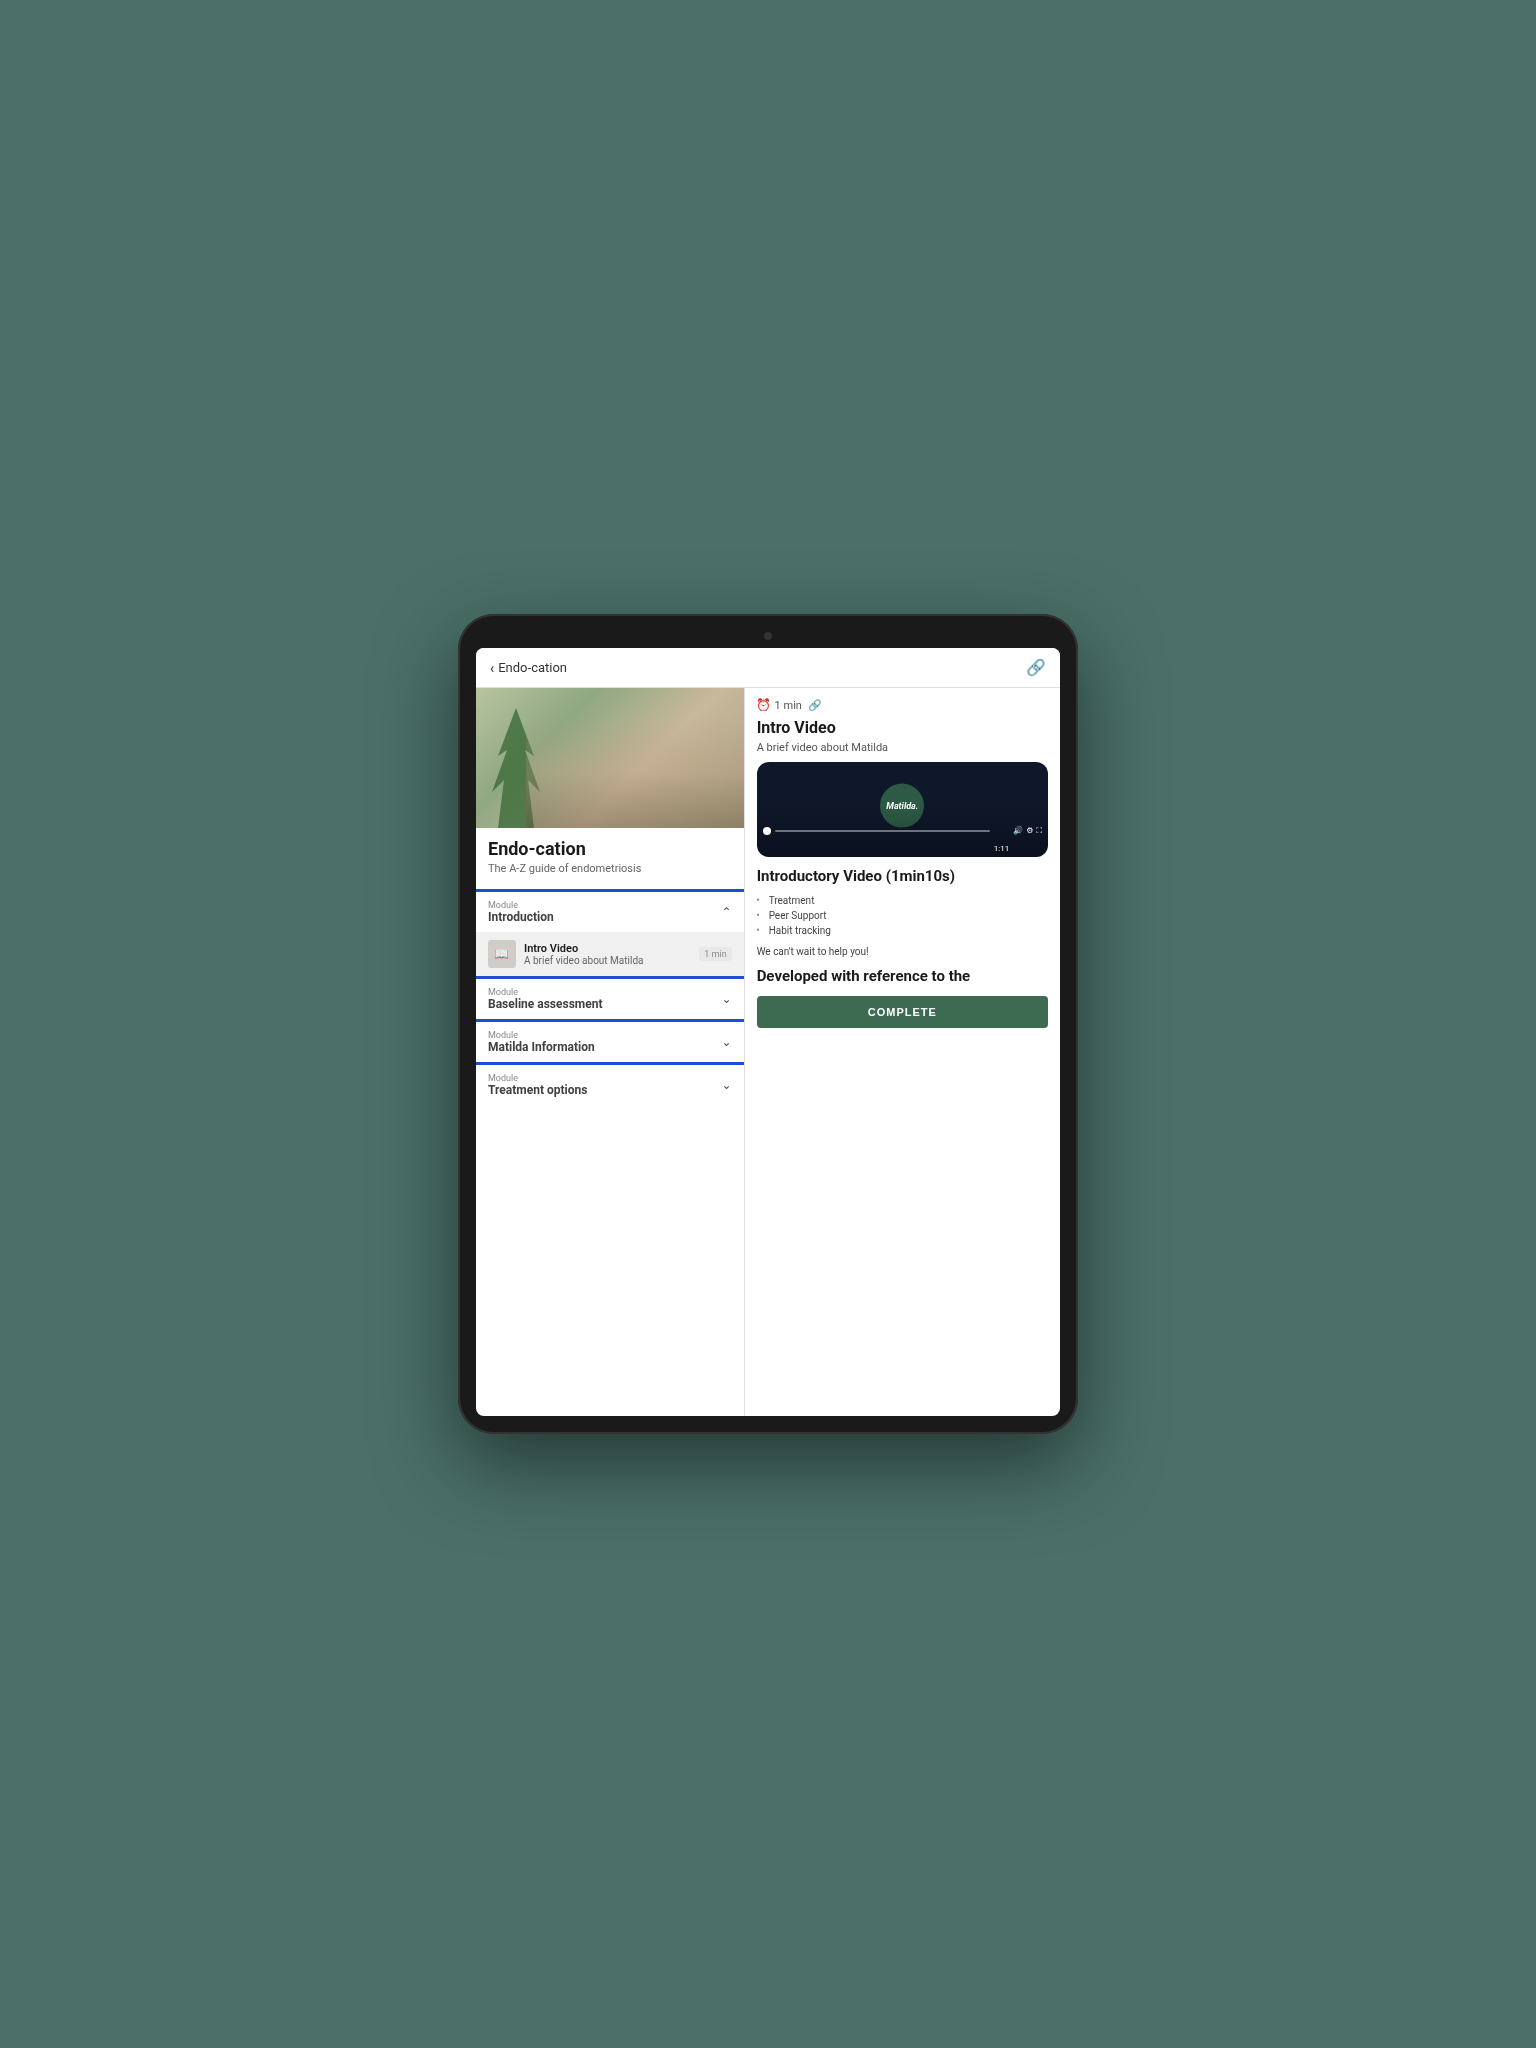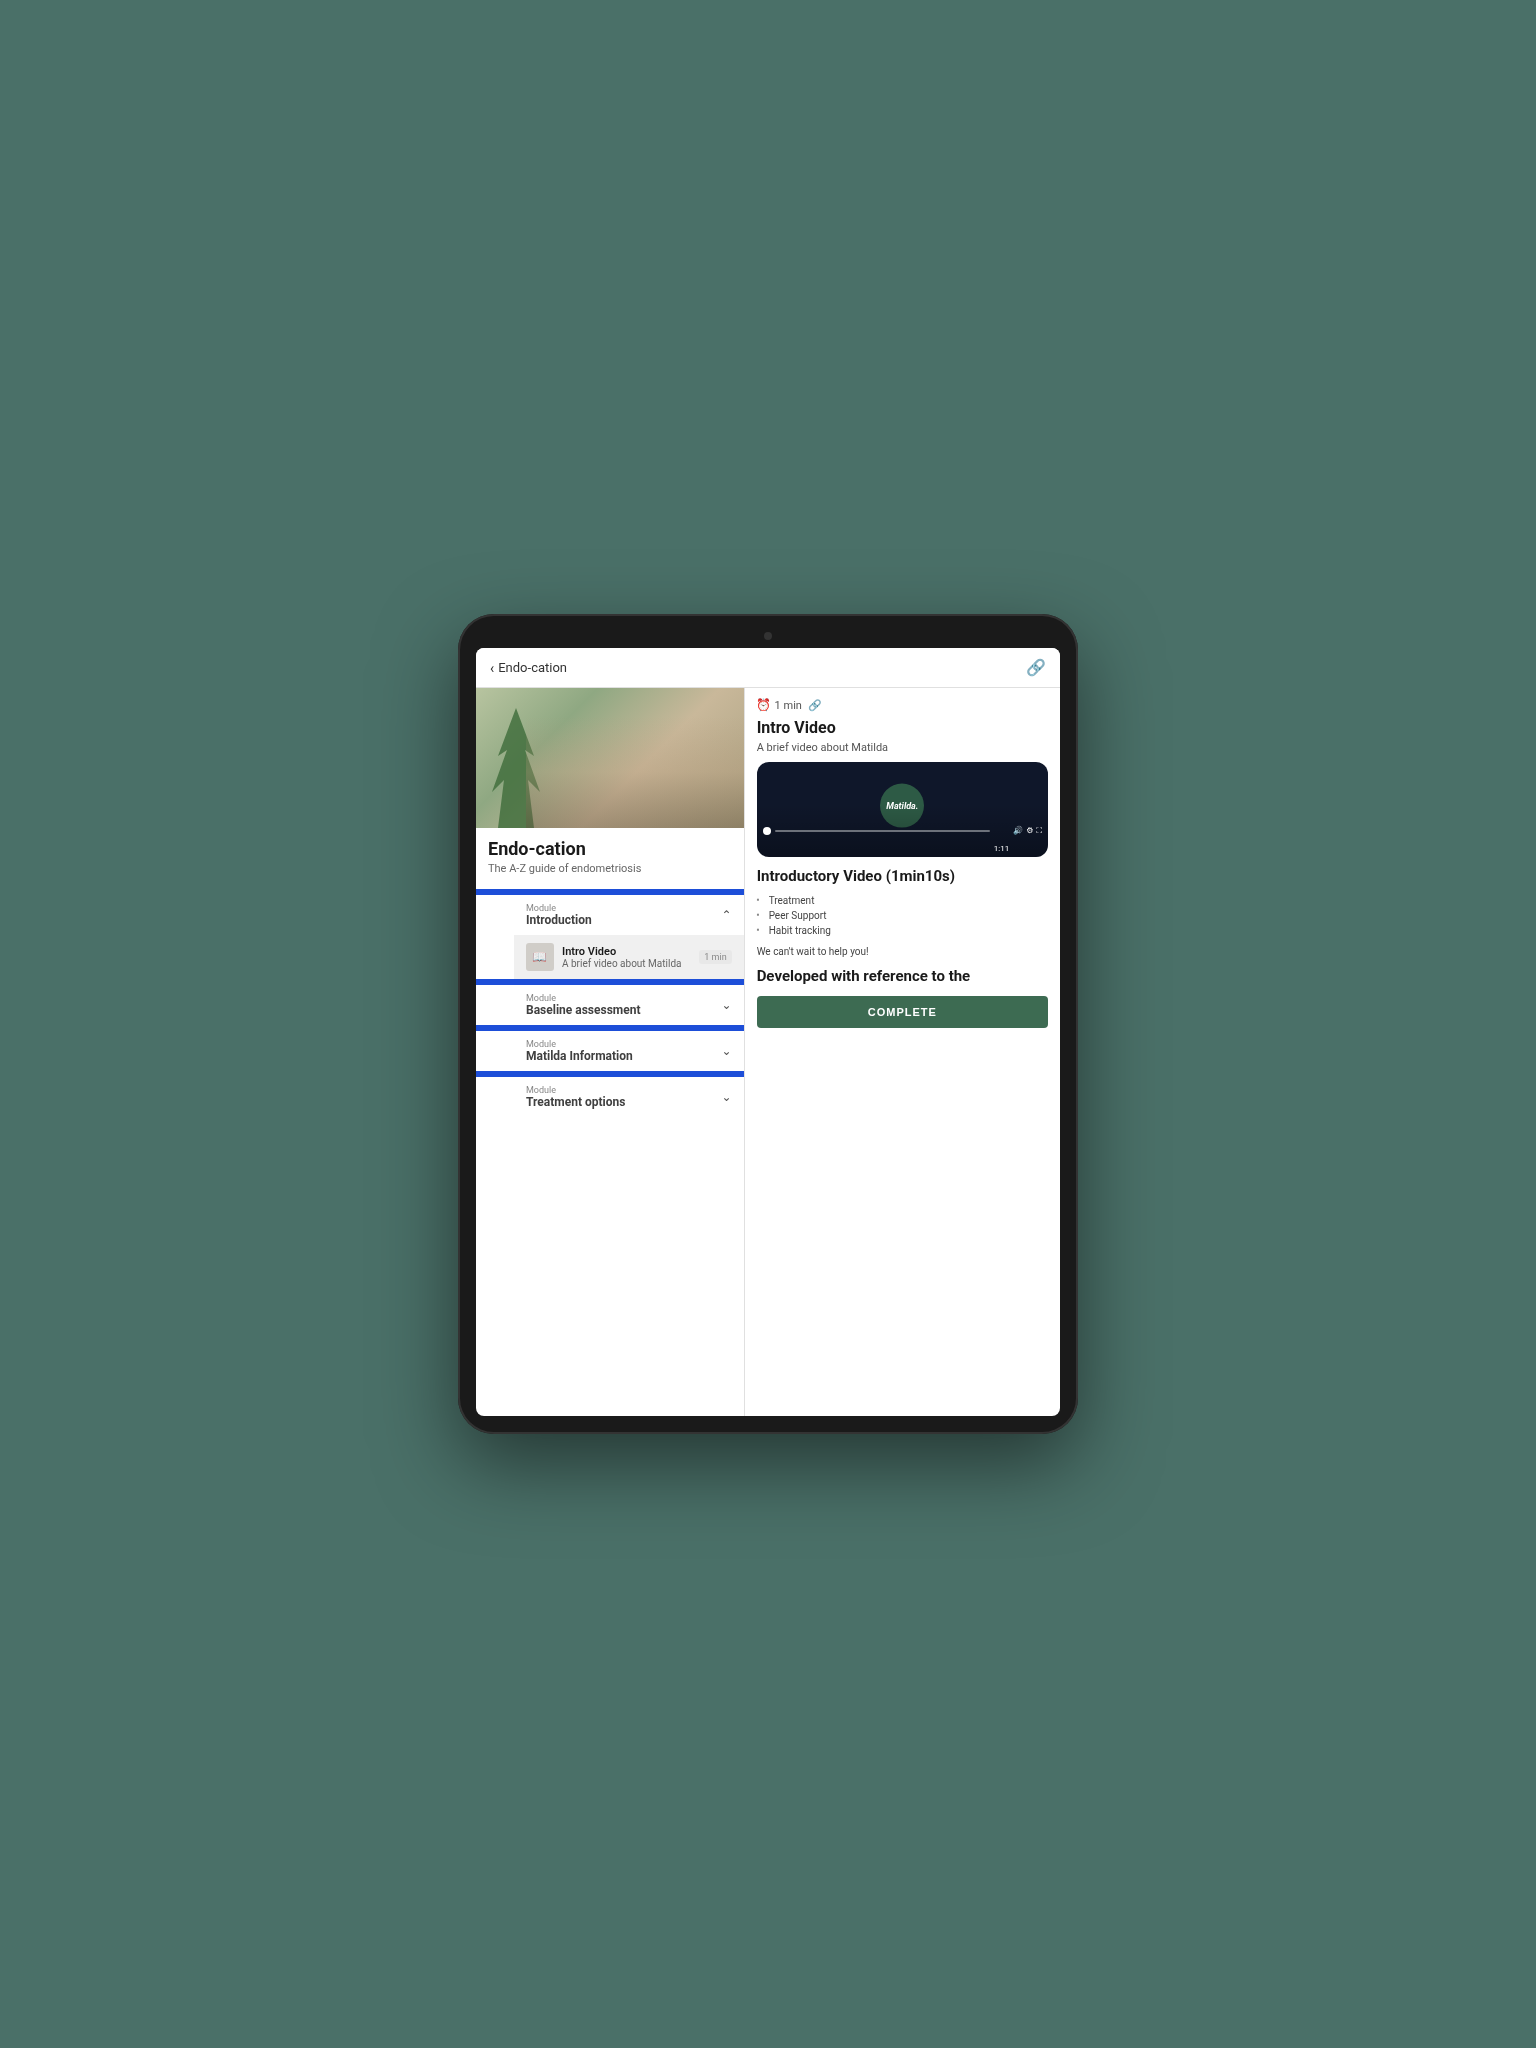--- a/index.html
+++ b/index.html
@@ -139,22 +139,21 @@
     }
 
     .course-subtitle {
       font-size: 11px;
       color: #666;
       margin-bottom: 4px;
     }
 
     
     .module-section {
-      border-top: 6px solid #1d4ed8;
-      padding-left: 38px;
+      border-top: 3px solid #1d4ed8;
     }
 
     .module-header {
       display: flex;
       align-items: center;
       justify-content: space-between;
       padding: 8px 12px;
       cursor: pointer;
     }
 

